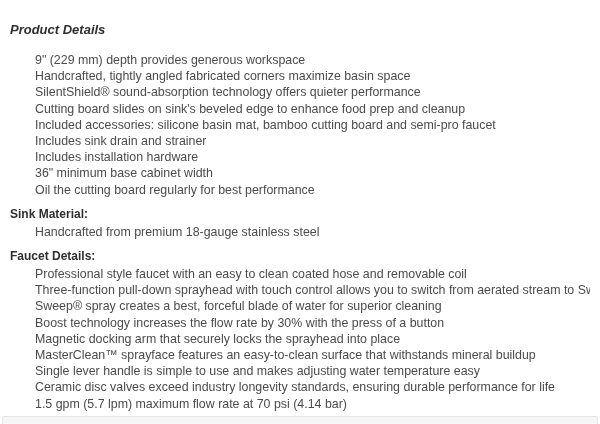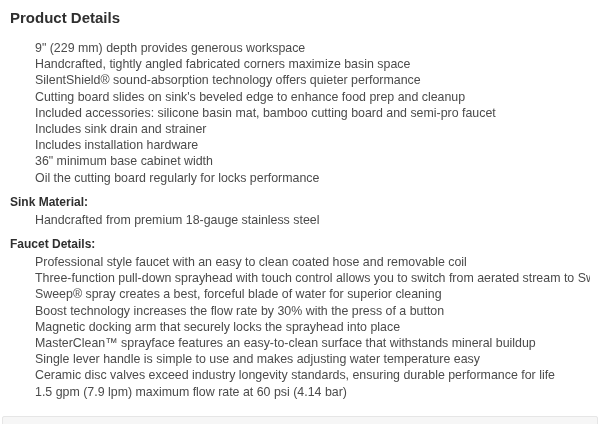--- a/index.html
+++ b/index.html
@@ -13,25 +13,26 @@
   html,body{margin:0;padding:0;}
   body{
     width:600px;height:424px;
     background:var(--page-bg);
     font-family:"Liberation Sans", sans-serif;
     overflow:hidden;
     position:relative;
   }
   .wrap{padding:8px 10px 0 10px;}
   h1.page-title{
-    font-size:15px;
+    font-size:13px;
     line-height:20px;
     font-weight:bold;
     color:var(--heading);
-    margin:0 0 12px 0;
+    margin:12px 0 12px 0;
+    font-style:italic;
   }
   .sec-heading{
     font-size:12px;
     line-height:13px;
     font-weight:bold;
     color:var(--heading);
     margin:10px 0 0 0;
   }
   .sections > section:first-child .sec-heading{margin-top:0;}
   ul.feature-list{
@@ -68,21 +69,21 @@
   <section>
     <ul class="feature-list">
           <li>9" (229 mm) depth provides generous workspace</li>
           <li>Handcrafted, tightly angled fabricated corners maximize basin space</li>
           <li>SilentShield® sound-absorption technology offers quieter performance</li>
           <li>Cutting board slides on sink's beveled edge to enhance food prep and cleanup</li>
           <li>Included accessories: silicone basin mat, bamboo cutting board and semi-pro faucet</li>
           <li>Includes sink drain and strainer</li>
           <li>Includes installation hardware</li>
           <li>36" minimum base cabinet width</li>
-          <li>Oil the cutting board regularly for locks performance</li>
+          <li>Oil the cutting board regularly for best performance</li>
         </ul>
   </section>
 
   <section>
     <div class="sec-heading">Sink Material:</div>
     <ul class="feature-list">
           <li>Handcrafted from premium 18-gauge stainless steel</li>
         </ul>
   </section>
 
@@ -90,19 +91,19 @@
     <div class="sec-heading">Faucet Details:</div>
     <ul class="feature-list">
           <li>Professional style faucet with an easy to clean coated hose and removable coil</li>
           <li>Three-function pull-down sprayhead with touch control allows you to switch from aerated stream to Sweep® spray to boost</li>
           <li>Sweep® spray creates a best, forceful blade of water for superior cleaning</li>
           <li>Boost technology increases the flow rate by 30% with the press of a button</li>
           <li>Magnetic docking arm that securely locks the sprayhead into place</li>
           <li>MasterClean™ sprayface features an easy-to-clean surface that withstands mineral buildup</li>
           <li>Single lever handle is simple to use and makes adjusting water temperature easy</li>
           <li>Ceramic disc valves exceed industry longevity standards, ensuring durable performance for life</li>
-          <li>1.5 gpm (7.9 lpm) maximum flow rate at 60 psi (4.14 bar)</li>
+          <li>1.5 gpm (5.7 lpm) maximum flow rate at 70 psi (4.14 bar)</li>
         </ul>
   </section>
 </div>
 </div>
 
 <div class="bottom-band"></div>
 
 </body></html>

